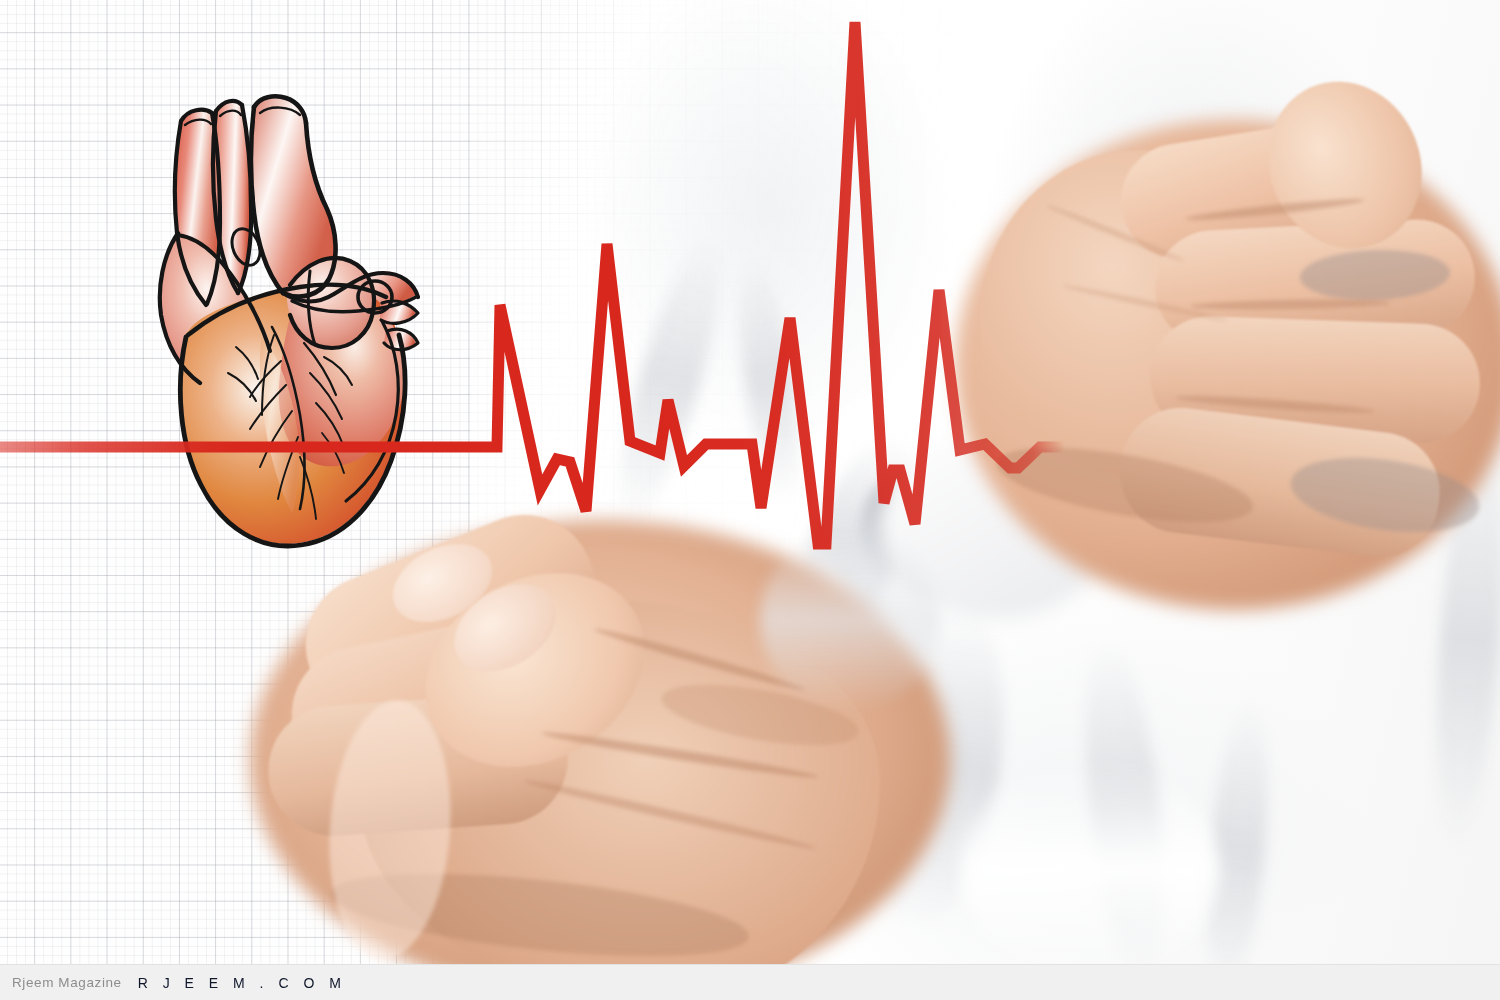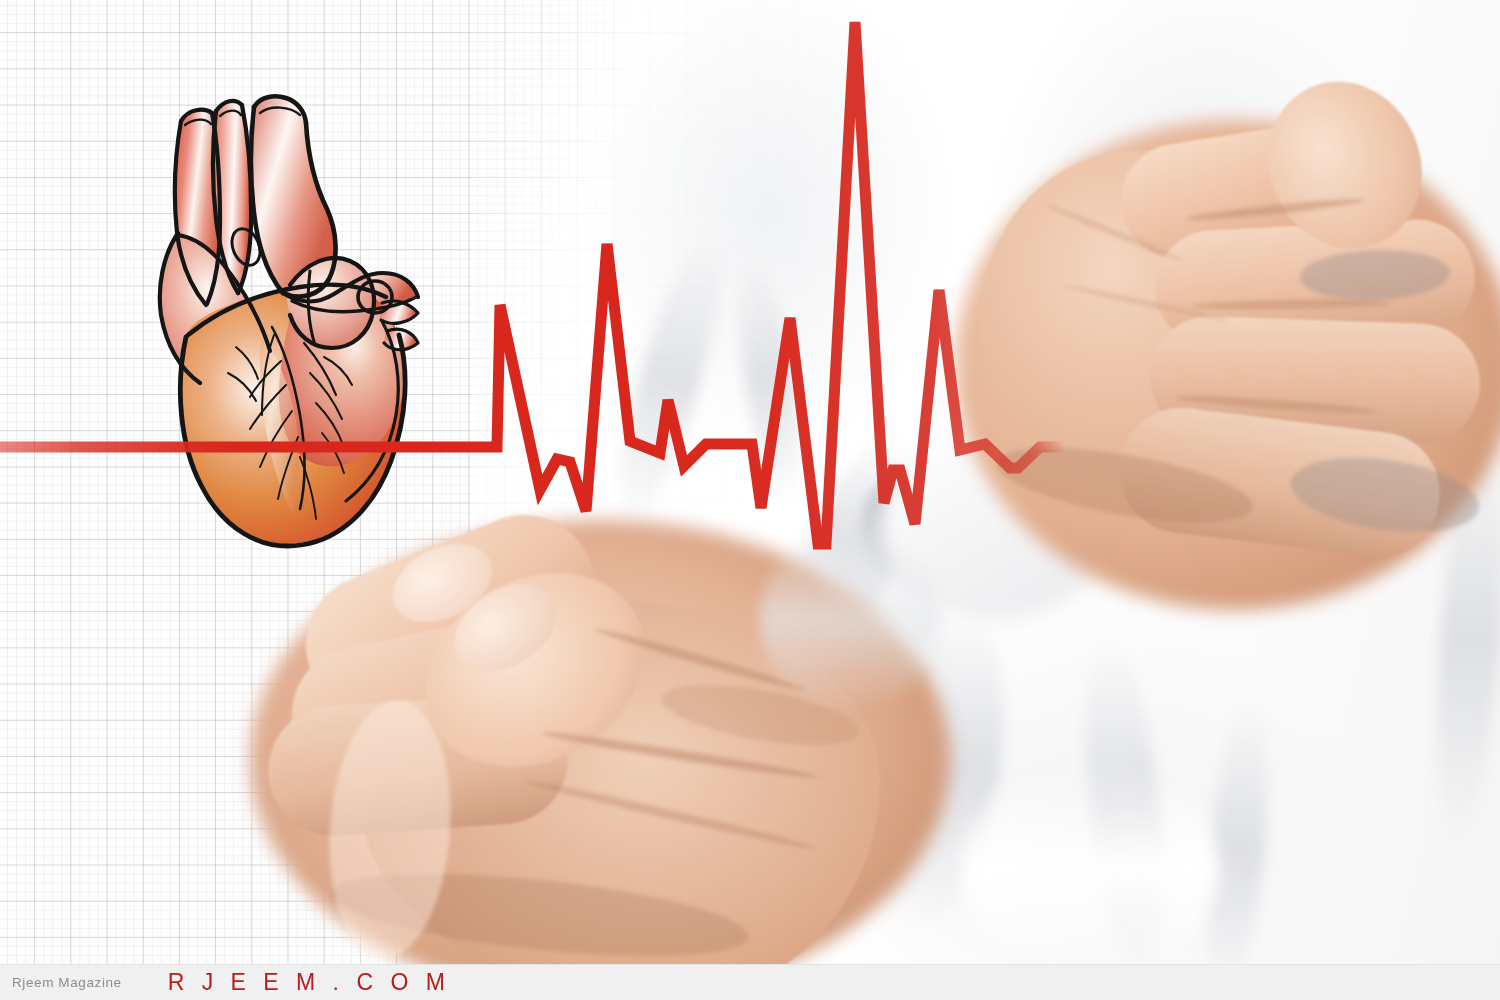--- a/index.html
+++ b/index.html
@@ -71,33 +71,33 @@
 
   
   .ecg-wrap{position:absolute; left:0; top:0; width:1500px; height:1000px; pointer-events:none;}
   .ecg-wrap svg{display:block;width:100%;height:100%;}
 
   
   .footer-bar{
     position:absolute; left:0; bottom:0; width:1500px; height:35px;
     background:#f0f0f0;
     border-top:1px solid #e2e2e2;
-    display:flex; align-items:center;gap:30px;
+    display:flex; align-items:center;
   }
   .wm-magazine{
     margin-left:12px;
     font-size:13.5px;
     color:#8d8d8d;
     letter-spacing:0.6px;
     font-family:"Liberation Sans", sans-serif;
   }
   .wm-domain{
     margin-left:16px;
-    font-size:23px;
-    color:#b91c1c;
+    font-size:14px;
+    color:#0f172a;
     letter-spacing:5.5px;
     font-family:"Liberation Sans", sans-serif;
   }
 </style>
 </head>
 <body>
 
 <div id="stage">
 
   <div class="grid-layer"></div>

